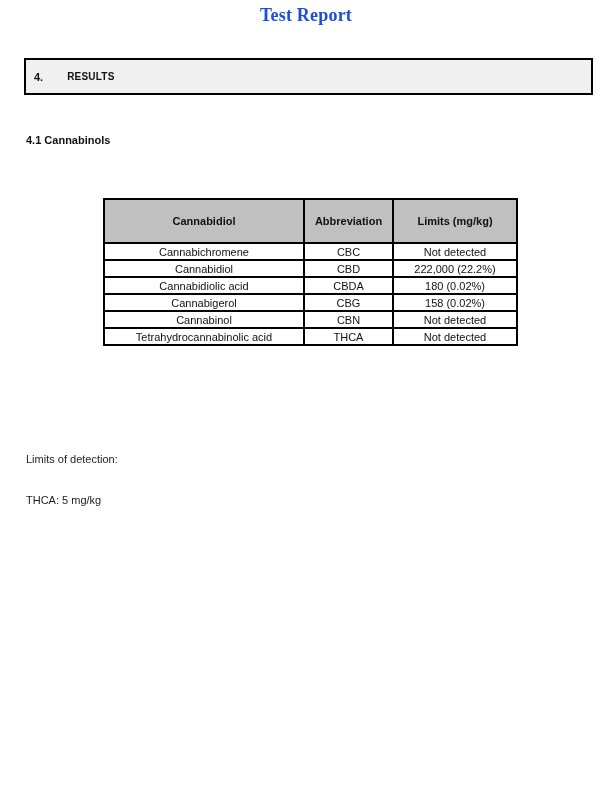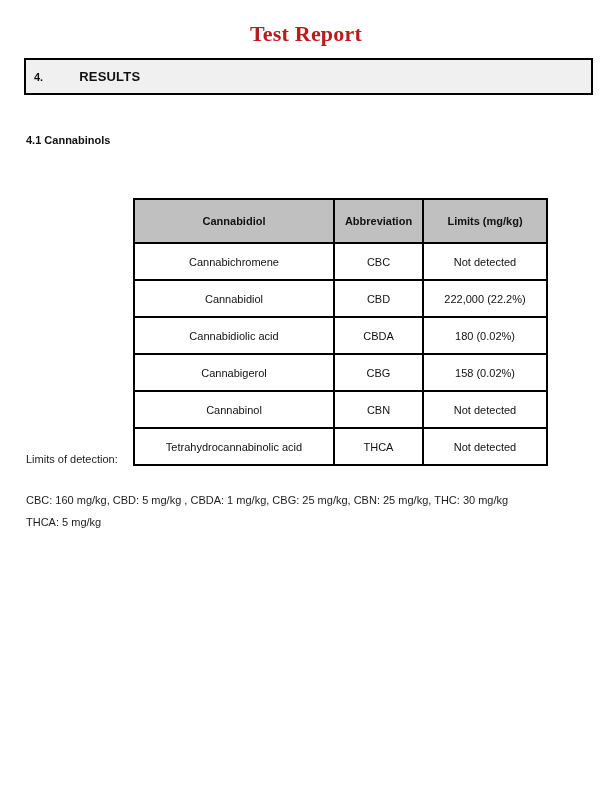--- a/index.html
+++ b/index.html
@@ -14,46 +14,45 @@
     overflow: hidden;
   }
   .doc-title {
     position: absolute;
     top: 5px;
     left: 0;
     width: 100%;
     text-align: center;
     font-family: "Liberation Serif", "DejaVu Serif", serif;
     font-weight: 600;
-    font-size: 22px;
+    font-size: 18px;
     letter-spacing: 0.2px;
-    color: #b91c1c;
-    margin-top: 16px;
+    color: #1d4ed8;
   }
   .results-box {
     position: absolute;
     top: 58px;
     left: 24px;
     width: 569px;
     height: 37px;
     background: #f0f0f0;
     border: 2px solid #000000;
     display: flex;
     align-items: center;
   }
   .results-box .sec-num {
     font-weight: bold;
     font-size: 11px;
     padding-left: 8px;
     color: #111111;
   }
   .results-box .sec-label {
     font-weight: bold;
-    font-size: 13px;
-    margin-left: 36px;
+    font-size: 10px;
+    margin-left: 24px;
     letter-spacing: 0.2px;
     color: #111111;
   }
   .subsection-title {
     position: absolute;
     top: 134px;
     left: 26px;
     font-weight: bold;
     font-size: 11px;
     color: #111111;
@@ -61,34 +60,33 @@
   }
   .results-table {
     position: absolute;
     top: 198px;
     left: 103px;
     border-collapse: collapse;
     table-layout: fixed;
     width: 413px;
     font-size: 11px;
     color: #111111;
-    margin-left: 30px;
   }
   .results-table th, .results-table td {
     border: 2px solid #000000;
     text-align: center;
     vertical-align: middle;
     padding: 0 2px;
   }
   .results-table thead th {
     background: #c0c0c0;
     font-weight: bold;
     height: 44px;
   }
-  .results-table tbody td { height: 37px; background: #ffffff; }
+  .results-table tbody td { height: 17px; background: #ffffff; }
   .results-table td.bold { font-weight: normal; }
   .limits-label {
     position: absolute;
     top: 453px;
     left: 26px;
     font-size: 11px;
     color: #1c1c1c;
     text-align: right;
   }
   .limits-text {
@@ -158,17 +156,16 @@
         <td>Tetrahydrocannabinolic acid</td>
         <td>THCA</td>
         <td>Not detected</td>
       </tr>
     </tbody>
   </table>
 
   <div class="limits-label">Limits of detection:</div>
 
   <div class="limits-text">
-    <div>CBC: 160 mg/kg, CBD: 5 mg/kg , CBDA: 1 mg/kg, CBG: 25 mg/kg, CBN: 25 mg/kg, THC: 30 mg/kg</div>
     <div>THCA: 5 mg/kg</div>
   </div>
 
 </div>
 
 </body></html>

